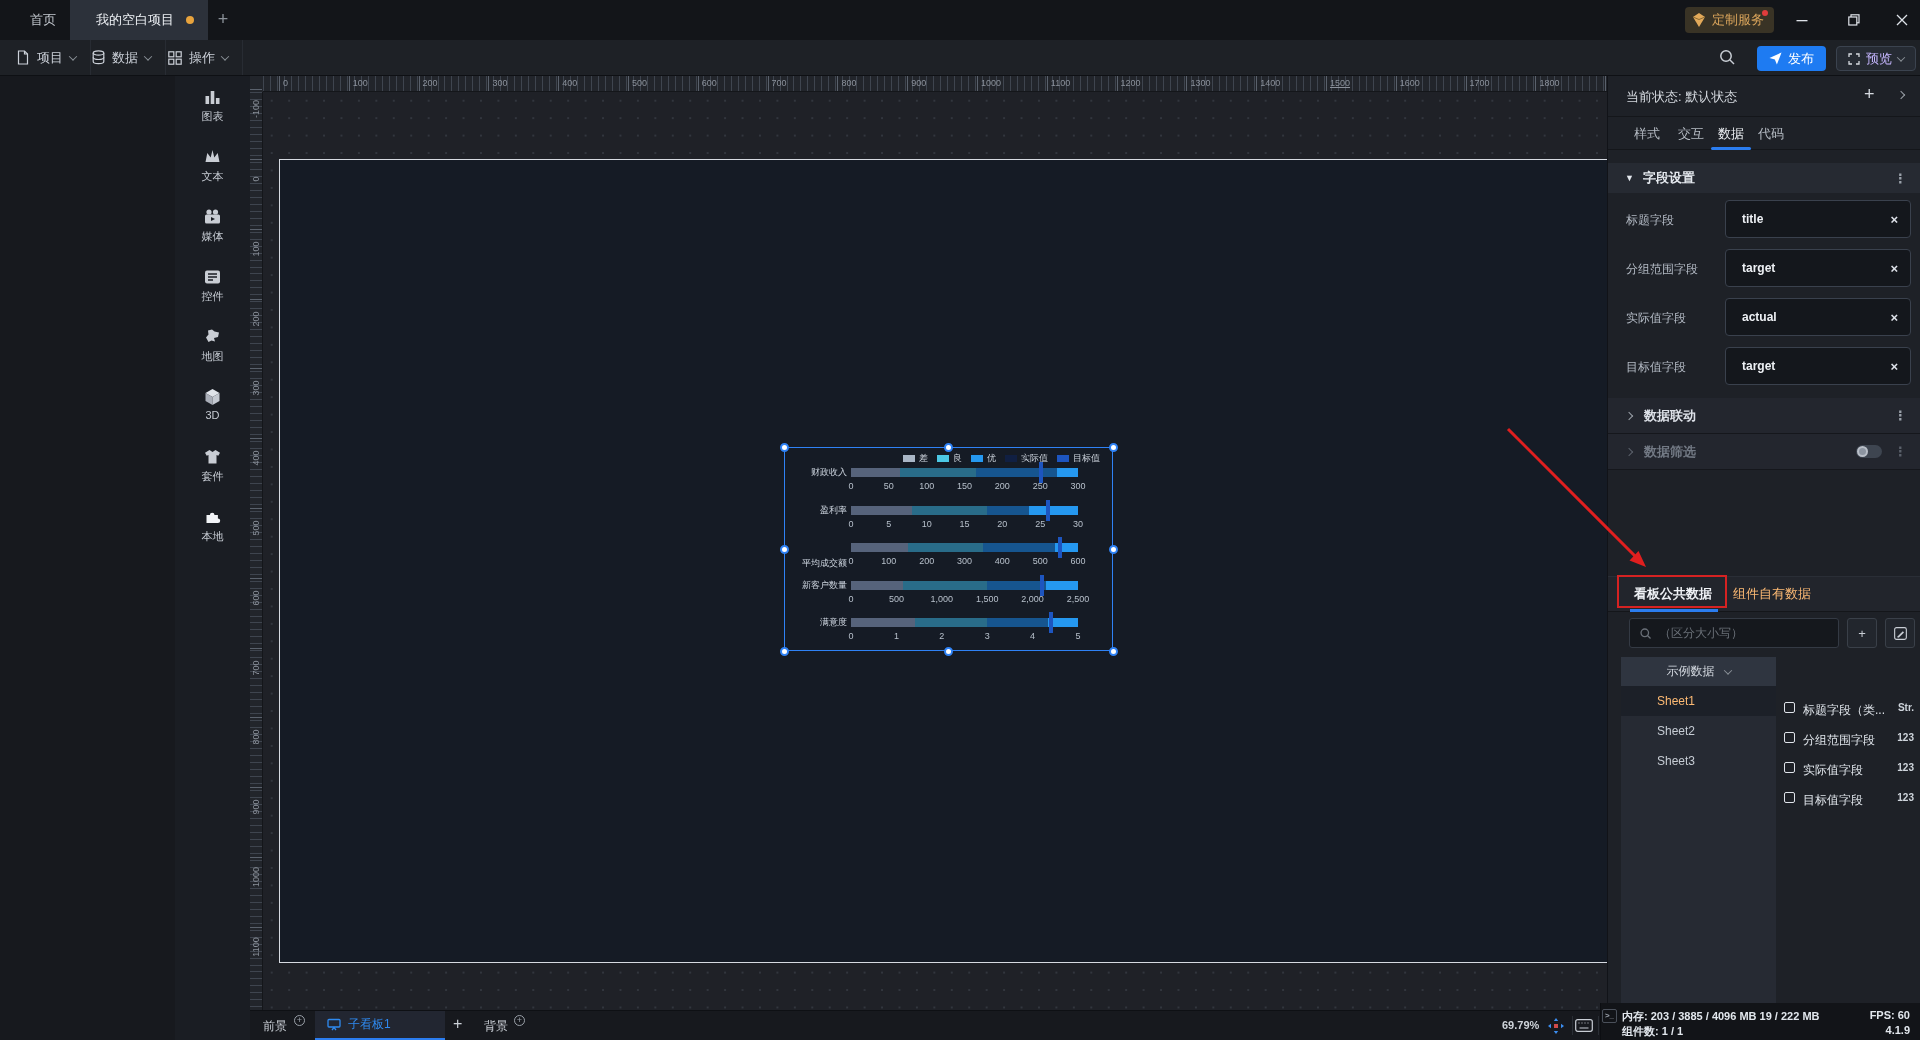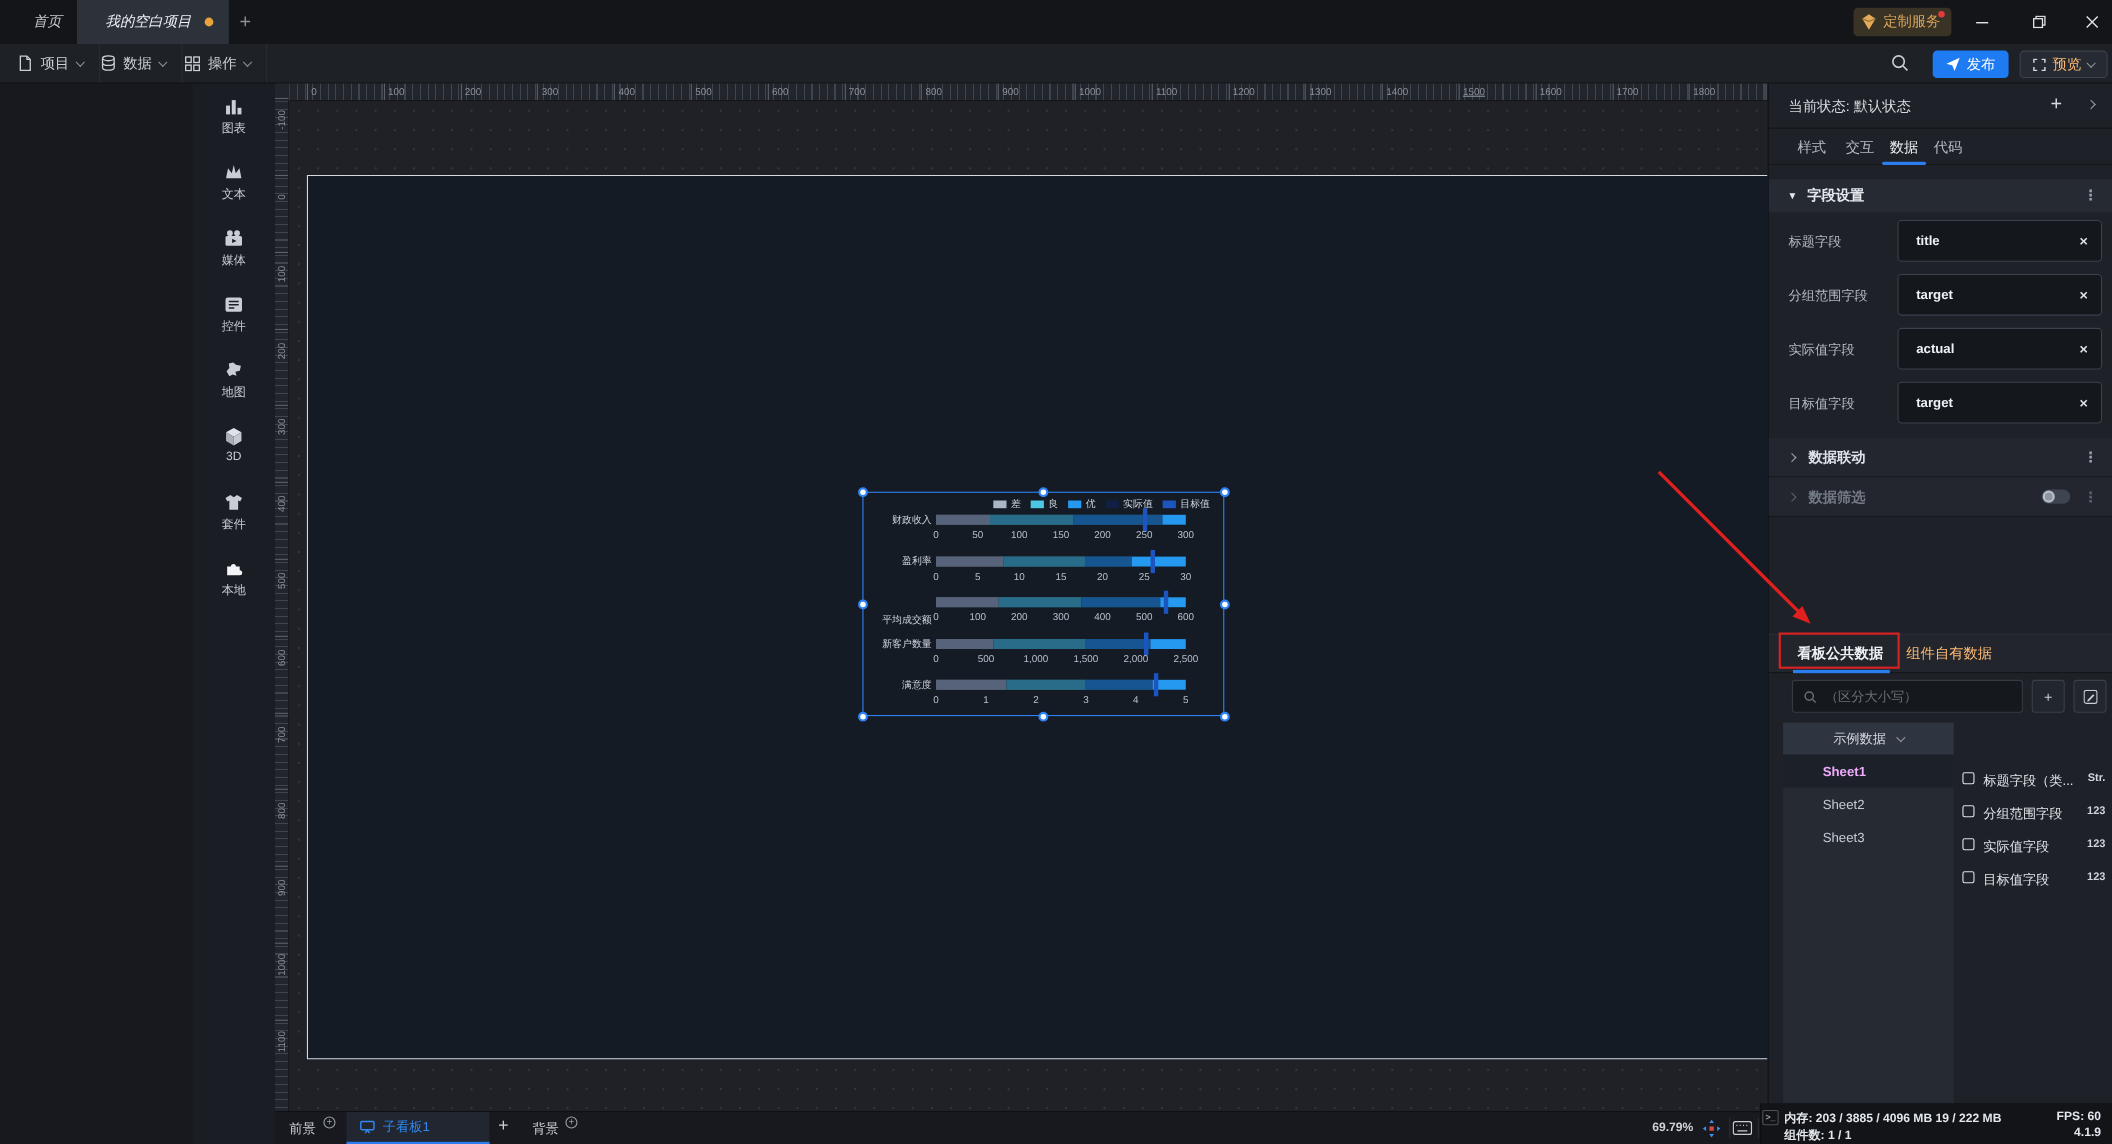--- a/index.html
+++ b/index.html
@@ -4,35 +4,35 @@
 <style>
   * { margin:0; padding:0; box-sizing:border-box; }
   html,body { background:#0c0e12; }
   body { font-family:"Liberation Sans","DejaVu Sans",sans-serif; }
   #app { position:relative; width:1920px; height:1040px; overflow:hidden; background:#17191e; color:#c6cbd3; font-size:13px; }
   .abs { position:absolute; }
   svg { display:block; }
 
   
   .titlebar { left:0; top:0; width:1920px; height:40px; background:#131519; }
-  .tb-tab { position:absolute; top:0; height:40px; display:flex; align-items:center; color:#c2c7ce; cursor:pointer;font-style:italic; }
+  .tb-tab { position:absolute; top:0; height:40px; display:flex; align-items:center; color:#c2c7ce; cursor:pointer; }
   .tb-tab.active { background:#2c313a; color:#edf0f4; }
   .tb-dot { width:8px; height:8px; border-radius:50%; background:#e8a33d; margin-left:12px; }
   .tb-plus { position:absolute; left:212px; top:9px; width:22px; height:22px; color:#8a9098; font-size:18px; text-align:center; line-height:21px; cursor:pointer; }
   .badge { position:absolute; right:146px; top:7px; height:26px; background:#393325; border-radius:4px; display:flex; align-items:center; padding:0 10px 0 6px; color:#d9a45b; font-size:13px; cursor:pointer; }
   .badge .reddot { position:absolute; right:6px; top:3px; width:6px; height:6px; border-radius:50%; background:#e03c3c; }
   .winbtn { position:absolute; top:8px; width:28px; height:24px; display:flex; align-items:center; justify-content:center; cursor:pointer; }
 
   
   .menubar { left:0; top:40px; width:1920px; height:36px; background:#1e2126; border-bottom:1px solid #0e1014; }
   .menu-item { position:absolute; top:0; height:35px; display:flex; align-items:center; gap:7px; padding:0 14px 0 16px; border-right:1px solid #282c33; color:#ccd1d9; cursor:pointer; }
   .chev-d { display:inline-block; width:6px; height:6px; border-right:1.5px solid #8a9097; border-bottom:1.5px solid #8a9097; transform:rotate(45deg) translate(-1px,-1px); }
   .chev-r { display:inline-block; width:6px; height:6px; border-right:1.5px solid #9aa0a8; border-bottom:1.5px solid #9aa0a8; transform:rotate(-45deg); }
   .btn-publish { position:absolute; left:1757px; top:6px; width:69px; height:25px; background:#1e7bf2; border-radius:4px; color:#fff; display:flex; align-items:center; justify-content:center; gap:6px; cursor:pointer; }
-  .btn-preview { position:absolute; left:1836px; top:6px; width:80px; height:25px; background:#262b33; border:1px solid #3b434f; border-radius:4px; color:#fdba74; display:flex; align-items:center; justify-content:center; gap:6px; cursor:pointer; }
+  .btn-preview { position:absolute; left:1836px; top:6px; width:80px; height:25px; background:#262b33; border:1px solid #3b434f; border-radius:4px; color:#c4b5fd; display:flex; align-items:center; justify-content:center; gap:6px; cursor:pointer; }
 
   
   .sidebar { left:0; top:76px; width:175px; height:964px; background:#23262e; }
   .sb-header { display:flex; align-items:center; gap:8px; padding:10px 0 8px 12px; color:#dde1e7; font-weight:bold; }
   .sb-item { position:absolute; left:0; top:32px; width:175px; height:29px; background:#3b5781; color:#e9edf3; display:flex; align-items:center; gap:8px; padding-left:16px; cursor:pointer; }
 
   
   .rail { left:175px; top:76px; width:75px; height:964px; background:#1a1d23; }
   .rail-item { position:absolute; left:0; width:75px; text-align:center; color:#c6cbd3; font-size:11px; cursor:pointer; }
   .rail-item svg { margin:0 auto 3px auto; }
@@ -80,21 +80,21 @@
   .toggle .knob { position:absolute; left:1px; top:1px; width:11px; height:11px; border-radius:50%; background:#8d95a1; border:2px solid #b9bfc8; }
   .dtab-row { position:absolute; left:0; top:500px; width:313px; height:36px; background:#22252c; border-top:1px solid #2a2e36; border-bottom:1px solid #14161a; }
   .dtab { position:absolute; top:0; height:33px; line-height:33px; cursor:pointer; }
   .search-box { position:absolute; left:21px; top:542px; width:210px; height:30px; background:#15181d; border:1px solid #343a44; border-radius:3px; display:flex; align-items:center; gap:7px; padding-left:9px; }
   .search-box input { background:transparent; border:none; outline:none; color:#cfd4db; font-size:12px; width:160px; font-family:inherit; }
   .search-box input::placeholder { color:#6a7078; }
   .sq-btn { position:absolute; top:542px; width:30px; height:30px; background:#22262d; border:1px solid #3a4049; border-radius:3px; display:flex; align-items:center; justify-content:center; color:#c9ced5; cursor:pointer; }
   .sheet-col { position:absolute; left:13px; top:581px; width:155px; height:346px; background:#262a33; }
   .ds-drop { height:29px; background:#2f3540; display:flex; align-items:center; justify-content:center; gap:10px; color:#d3d8df; font-size:12px; cursor:pointer; }
   .sheet-row { height:30px; display:flex; align-items:center; padding-left:36px; color:#c6ccd4; font-size:12px; cursor:pointer; }
-  .sheet-row.active { background:#1c2028; color:#f0abfc; font-weight:bold; }
+  .sheet-row.active { background:#1c2028; color:#fdba74; font-weight:normal; }
   .dfield-row { position:absolute; left:176px; width:130px; height:30px; display:flex; align-items:flex-start; gap:8px; color:#dfe4ea; font-size:12px;margin-top:44px; }
   .checkbox { width:11px; height:11px; border:1.5px solid #dfe3ea; border-radius:2px; flex:none; cursor:pointer; }
   .dfield-type { margin-left:auto; color:#cfd5dc; font-size:10px; font-weight:bold; }
 
   
   .statusbar { left:1600px; top:1003px; width:320px; height:37px; background:#121418; border-left:1px solid #0c0e12; color:#e2e7ed; font-size:11px; font-weight:bold; }
 
   
   .red-box { left:1617px; top:575px; width:110px; height:33px; border:2px solid #d62222; z-index:60; pointer-events:none; }
   #arrow-svg { left:0; top:0; z-index:59; pointer-events:none; }

